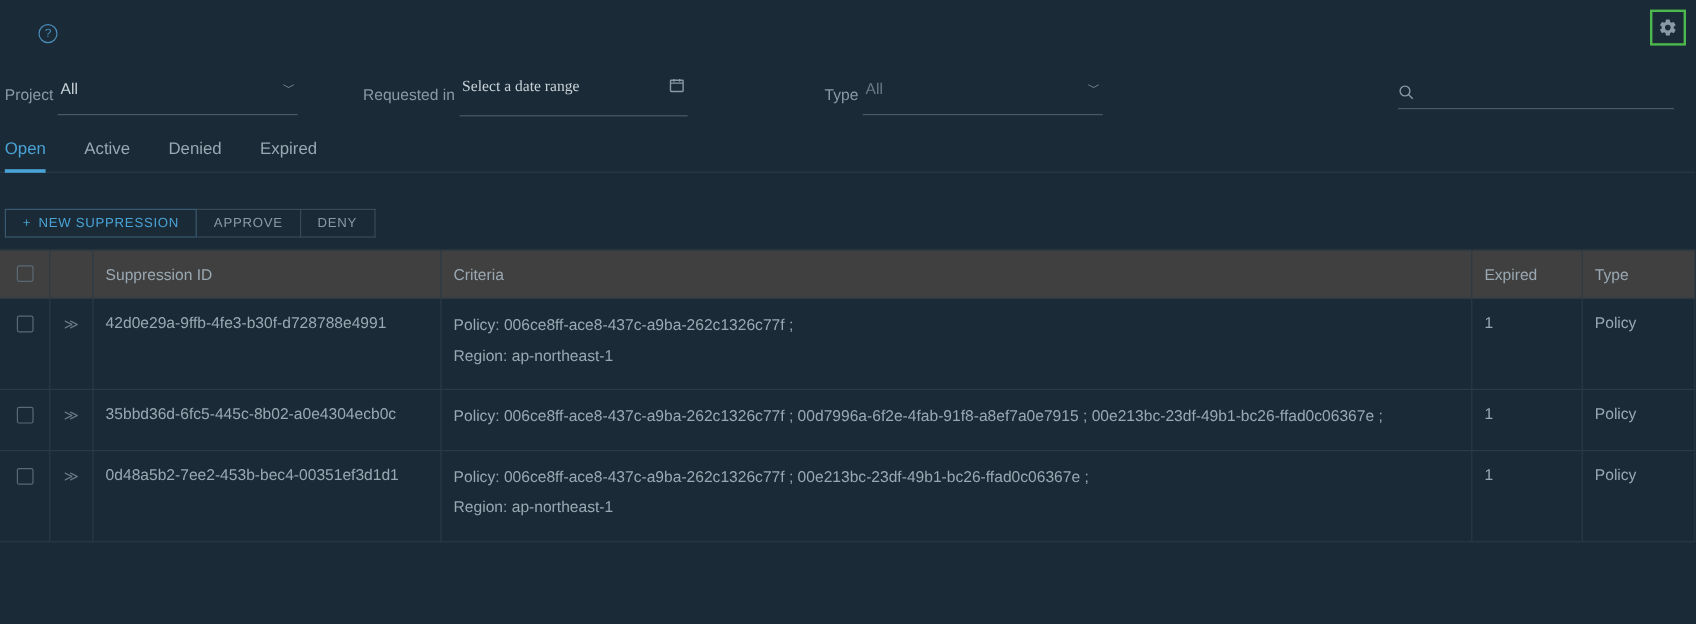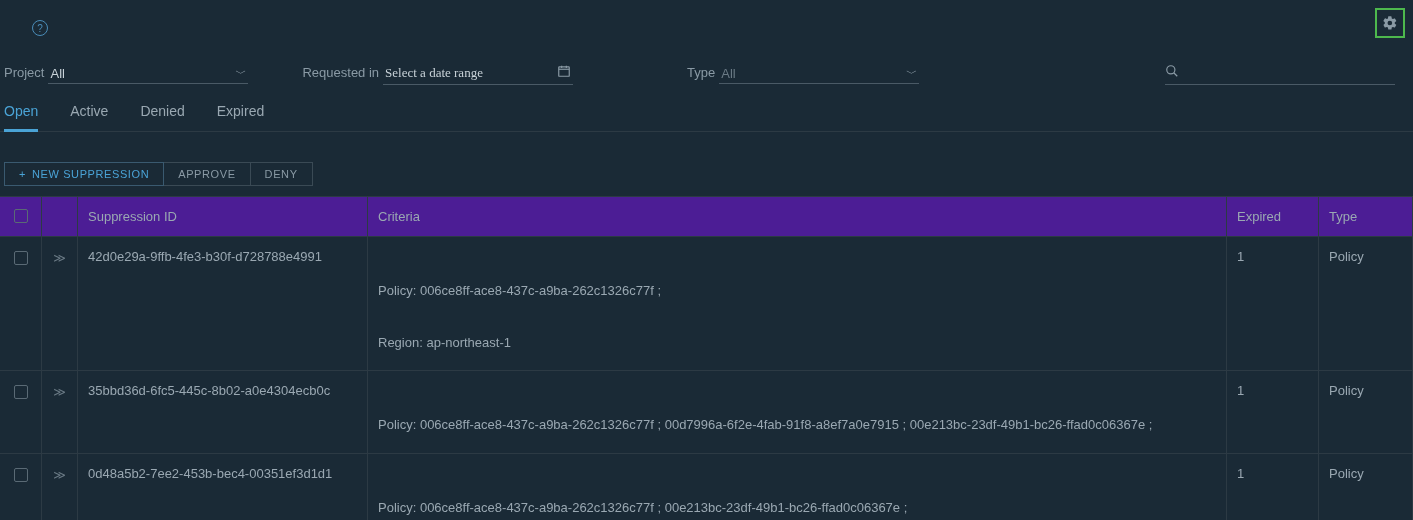--- a/index.html
+++ b/index.html
@@ -53,24 +53,24 @@
     .filters {
       display: flex;
       align-items: center;
       padding: 0 18px 0 4px;
       gap: 14px;
     }
     .filter-group { display: flex; align-items: center; gap: 4px; }
     .filter-label { color: #8a9aa5; font-size: 13px; }
     .select {
       display: flex;
-      align-items: center;
+      align-items: flex-start;
       justify-content: space-between;
       border-bottom: 1px solid #4a5a66;
-      padding: 4px 2px 2px 2px;
+      padding: 4px 2px 14px 2px;
       color: #c8d2d8;
       cursor: pointer;
       font-size: 13px;
     }
     .select.muted { color: #6a7a85; }
     .select.project { width: 200px; margin-right: 40px;}
     .select.date { width: 190px; margin-right: 100px; font-family: Liberation Serif, serif;}
     .select.type { width: 200px; }
     .chev { font-size: 11px; color: #8a9aa5; margin-left: 6px;}
     .cal-icon svg { stroke: #8a9aa5; }
@@ -125,38 +125,38 @@
       cursor: pointer;
       display: flex;
       align-items: center;
       gap: 6px;
     }
     .action-btn.primary { color: #4aa3d6; border-color: #3a5a70; }
     .action-btn + .action-btn { border-left: none; }
 
     .table { width: 100%; }
     .thead, .trow { display: flex; border-bottom: 1px solid #2c3a44; }
-    .thead { border-top: 1px solid #2c3a44; background: #4c1d95; }
+    .thead { border-top: 1px solid #2c3a44; background: #404040; }
     .th, .td { padding: 12px 10px; font-size: 13px; }
     .th { color: #9aa8b2; font-weight: 400; border-right: 1px solid #2c3a44;}
     .td { color: #9aa8b2; border-right: 1px solid #2c3a44; }
     .col-check { width: 42px; display:flex; align-items:flex-start; justify-content:center; padding-top:14px;}
     .col-expand { width: 36px; display:flex; align-items:flex-start; justify-content:center; padding-top:14px;}
     .col-id { width: 290px; }
     .col-criteria { flex: 1; }
     .col-finding { width: 92px; }
     .col-type { width: 94px; }
     .checkbox {
       width: 14px; height: 14px;
       border: 1.5px solid #5a6a75;
       border-radius: 2px;
       cursor: pointer;
     }
     .expand-icon { color: #6a7a85; cursor: pointer; font-size: 12px; }
-    .criteria-line { margin-bottom: 6px; line-height: 1.5; margin-top: 32px; }
+    .criteria-line { margin-bottom: 6px; line-height: 1.5; }
     .more-link { color: #4aa3d6; cursor: pointer; }
     .thead .col-check, .thead .col-expand { padding-top: 12px; }
     .thead .th.col-expand { }
   </style>
 </head>
 <body>
 
 <div class="header">
   <span class="help-icon">?</span>
   <div class="gear-button">

